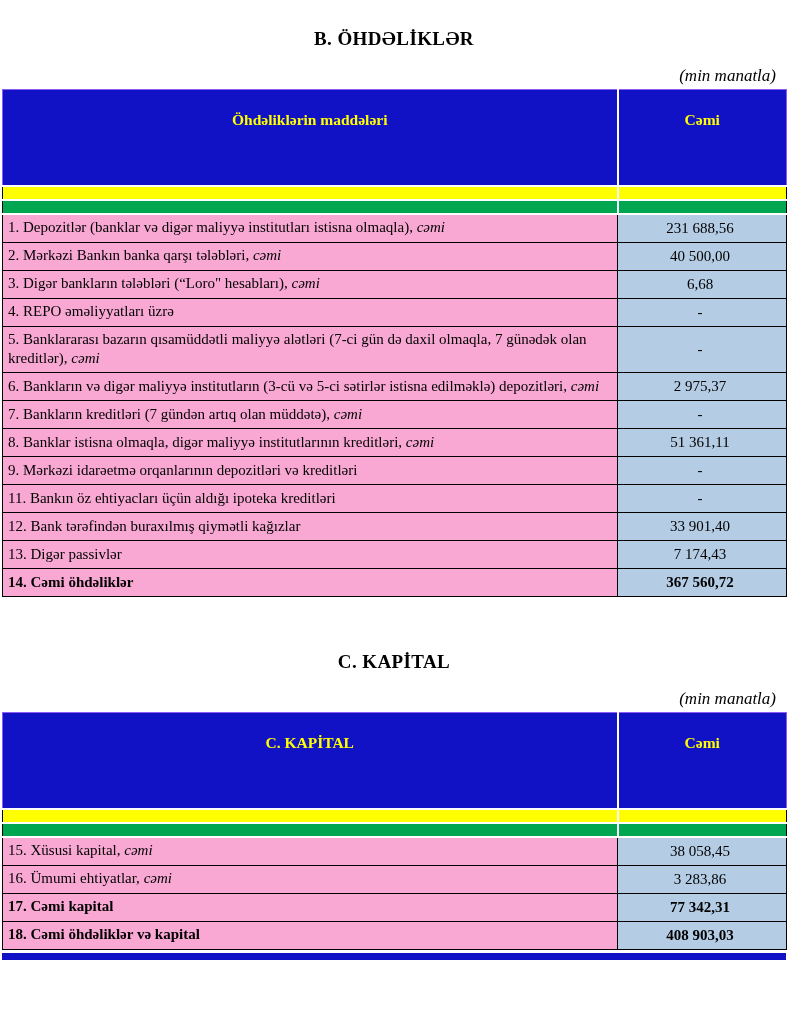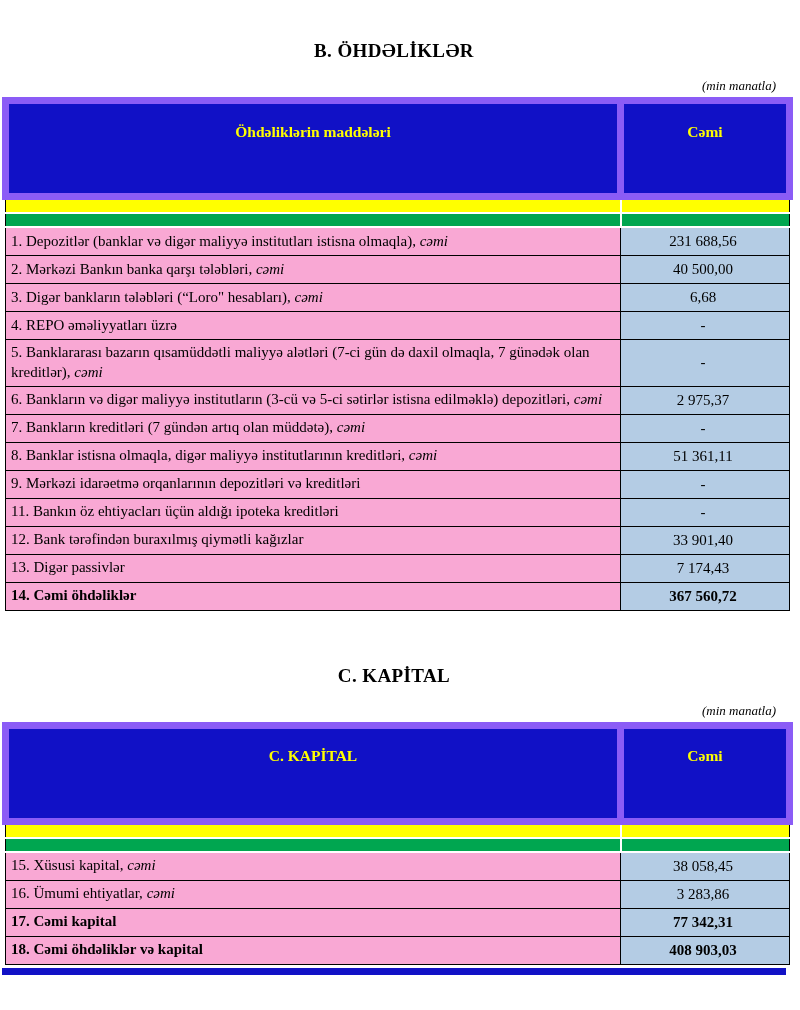--- a/index.html
+++ b/index.html
@@ -8,56 +8,56 @@
     background: #ffffff;
     width: 800px;
     height: 1010px;
     overflow: hidden;
     font-family: "Liberation Serif", serif;
     color: #000;
   }
   .page {
     box-sizing: border-box;
     width: 800px;
-    padding: 12px 14px 0 2px;
+    padding: 0 14px 0 2px;
   }
   .title {
     text-align: center;
     font-size: 19px;
     font-weight: bold;
     letter-spacing: 0.4px;
     margin: 0;
   }
   .title-b { padding-top: 28px; }
   .title-c { padding-top: 54px; }
   .unit-note {
     text-align: right;
     font-style: italic;
-    font-size: 13px;
+    font-size: 17px;
     margin: 16px 10px 3px 0;
   }
   table.sheet {
     border-collapse: collapse;
     width: 784px;
     table-layout: fixed;
   }
   col.c1 { width: 615px; }
   col.c2 { width: 169px; }
 
   th.head {
     background: var(--header-bg, #1111C6);
     color: var(--header-text, #FFFF00);
     font-weight: bold;
     font-size: 15.5px;
     height: 96px;
     box-sizing: border-box;
     vertical-align: middle;
     text-align: center;
     padding: 0 8px 34px 8px;
-    border: 7px solid #8b5cf6;
+    border: 1px solid #8b5cf6;
   }
   th.head.sep { border-left: 2px solid #fff; }
 
   tr.stripe td { padding: 0; height: 12px; }
   tr.stripe td:first-child { border-left: 1px solid #000; }
   tr.stripe td:last-child { border-right: 1px solid #000; border-left: 2px solid #fff; }
   tr.stripe.yellow td {
     background: var(--stripe-yellow, #FFFF00);
     border-top: 2px solid #fff;
     border-bottom: 2px solid #fff;

